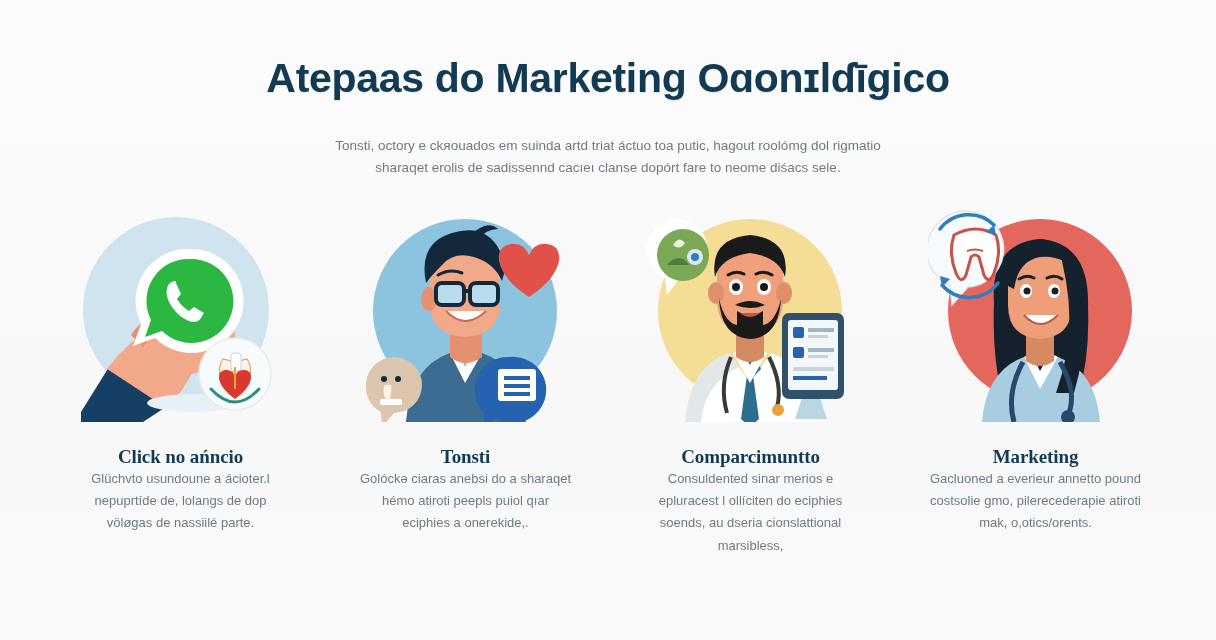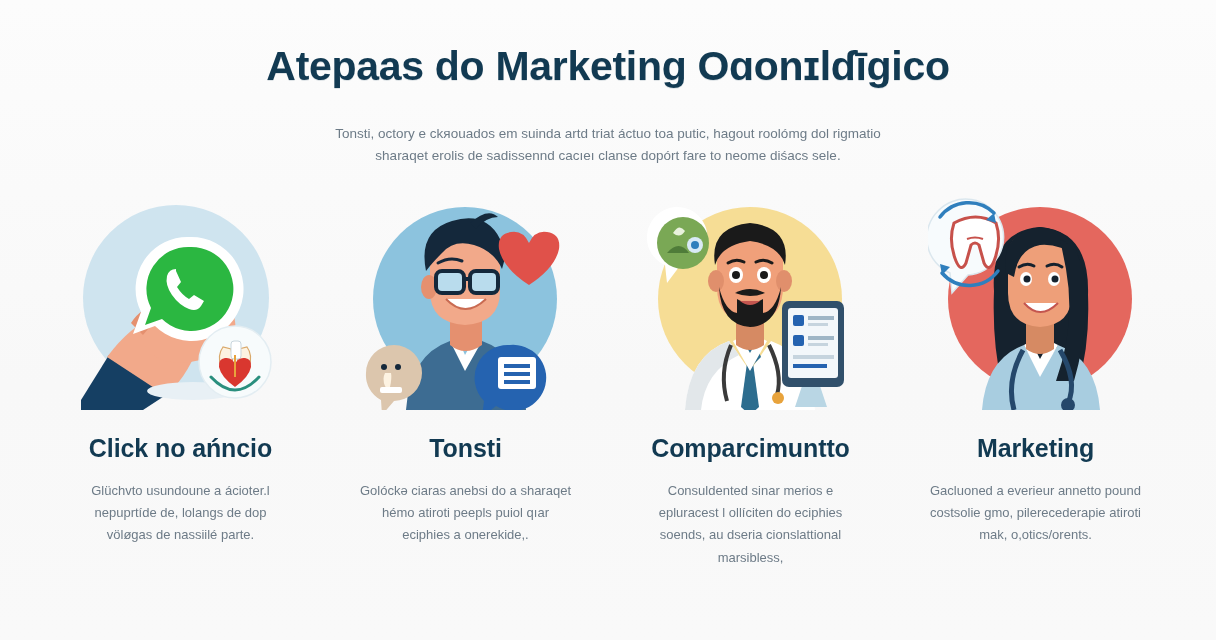--- a/index.html
+++ b/index.html
@@ -25,21 +25,21 @@
   .header {
     padding-top: 44px;
     text-align: center;
   }
   .title {
     font-size: 41px;
     font-weight: bold;
     color: #123a52;
     letter-spacing: -0.3px;
     line-height: 1.12;
-    margin: 0 auto;
+    margin: 12px auto;
     max-width: 960px;
     text-shadow: 0 1px 0 rgba(18,58,82,0.12);
   }
   .subtitle {
     margin: 33px auto 0;
     max-width: 680px;
     font-size: 13.5px;
     line-height: 1.62;
     color: #6d7b87;
     font-weight: 400;
@@ -64,28 +64,28 @@
     padding: 0 10px;
     box-sizing: border-box;
   }
   .art {
     position: relative;
     width: 215px;
     height: 215px;
   }
   .card-title {
     margin-top: 24px;
-    font-size: 25px;
+    font-size: 19px;
     font-weight: bold;
     color: #123a52;
     text-align: center;
     letter-spacing: -0.1px;
+    font-family: Liberation Serif, serif;
   }
   .card-body {
-    margin-top: 17px;
     font-size: 13px;
     line-height: 1.72;
     color: #6d7b87;
     text-align: center;
     max-width: 215px;
   }
   .art svg { position: absolute; top: 0; left: 0; }
 </style>
 </head>
 <body>

